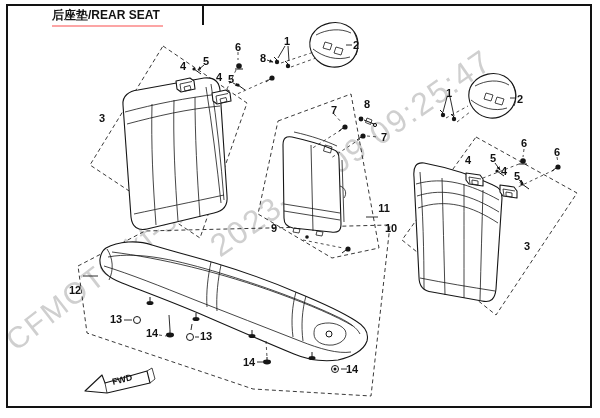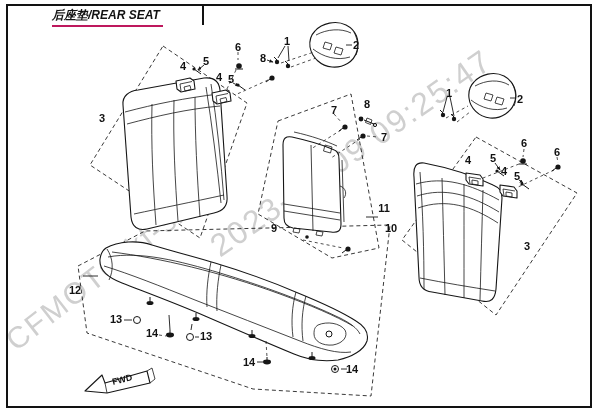--- a/index.html
+++ b/index.html
@@ -6,21 +6,21 @@
   .stage{
     position:relative;width:600px;height:418px;background:#ffffff;overflow:hidden;
     font-family:"Liberation Sans",sans-serif;
   }
   .border-frame{
     position:absolute;left:6px;top:4px;width:586px;height:404px;
     border:2px solid #121212;box-sizing:border-box;
   }
   .page-title{
     position:absolute;left:52px;top:7px;font-size:12px;font-weight:bold;color:#121212;
-    border-bottom:2px solid #be185d;padding:0 3px 1px 0;white-space:nowrap;font-style:italic;
+    border-bottom:2px solid #fca5a5;padding:0 3px 1px 0;white-space:nowrap;
   }
   .title-tick{
     position:absolute;left:202px;top:4px;width:2px;height:21px;background:#121212;
   }
   .callout{
     position:absolute;transform:translate(-50%,-50%);
     font-size:11px;font-weight:700;color:#121212;line-height:1;
     font-family:"Liberation Sans",sans-serif;
   }
   svg.art{position:absolute;left:0;top:0;}

